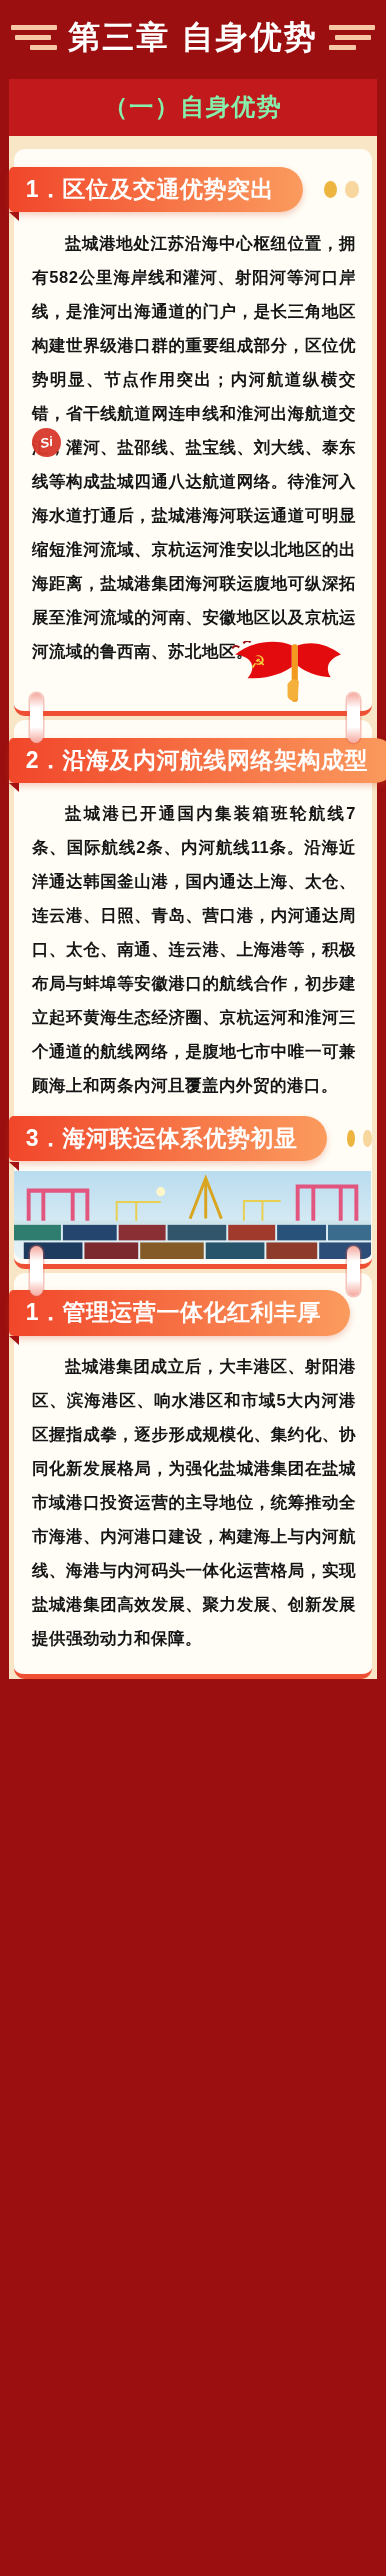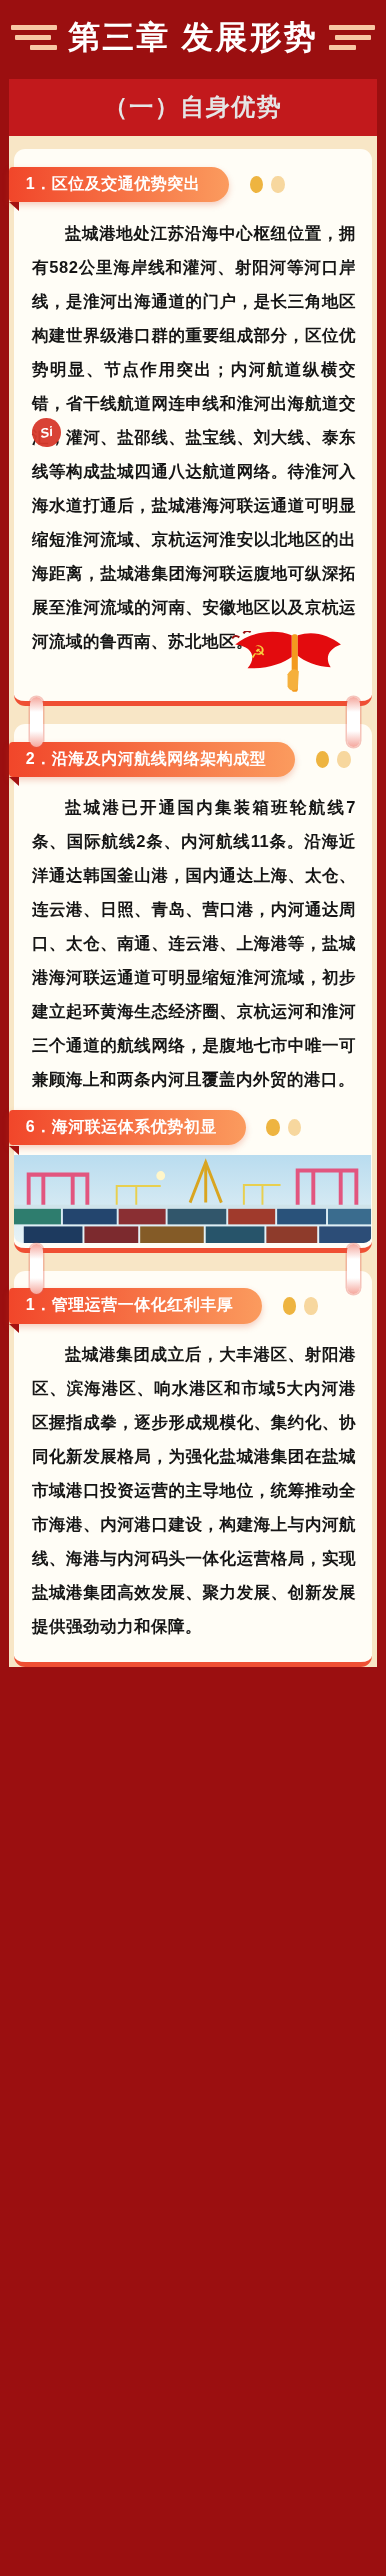--- a/index.html
+++ b/index.html
@@ -24,52 +24,52 @@
   .deco.left span:nth-child(1){width:46px;align-self:flex-end;}
   .deco.left span:nth-child(2){width:36px;align-self:flex-end;margin-right:6.2px;}
   .deco.left span:nth-child(3){width:27px;align-self:flex-end;}
   .deco.right span:nth-child(1){width:46px;align-self:flex-start;}
   .deco.right span:nth-child(2){width:36px;align-self:flex-start;margin-left:6.2px;}
   .deco.right span:nth-child(3){width:27px;align-self:flex-start;}
 
   
   .inner{margin:0 9.3px;background:#f8e6c6;}
   .band{
-    background:#c2191c;color:#e5e5e5;text-align:center;
+    background:#c2191c;color:#86efac;text-align:center;
     font-size:24px;font-weight:800;letter-spacing:1.5px;
     padding:12.4px 0;
   }
 
   
   .cardzone{padding:13.4px 0 0;}
   .card{
     position:relative;
     margin:0 5.2px;
     background:#fffdf6;
     border-radius:11.3px;
     padding:17.5px 0 5.2px;
   }
   .card.lip{border-bottom:5.2px solid #ef4f33;}
-  .card + .card{margin-top:18px;}
+  .card + .card{margin-top:4px;}
   .ring{
     position:absolute;top:-27px;width:13.4px;height:50px;
     background:linear-gradient(180deg,#f5a79d,#ffffff 30%,#ffffff 68%,#f5a79d);
     border-radius:7.2px;
     box-shadow:0 0 0 1.5px rgba(226,90,78,.35);
     z-index:5;
   }
   .ring-l{left:15.5px;}
   .ring-r{right:11.3px;}
 
   
   .pillrow{display:flex;align-items:center;margin-left:-5.2px;position:relative;}
   .pill{
     position:relative;
     background:linear-gradient(90deg,#f1462a,#fb9b5e);
-    color:#fff;font-size:16px;font-weight:800;letter-spacing:0.5px;
+    color:#fff;font-size:23px;font-weight:800;letter-spacing:0.5px;
     padding:7.2px 29px 7.2px 16.5px;
     border-radius:5.2px 24px 24px 5.2px;
     white-space:nowrap;
     box-shadow:0 3.1px 6.2px rgba(214,64,26,.25);
     text-align:center;
   }
   .pill::after{ 
     content:"";position:absolute;left:0;bottom:-9.3px;
     border-right:10.3px solid #a31110;border-bottom:9.3px solid transparent;
   }
@@ -101,21 +101,21 @@
 <body>
 
 <div class="page">
 
   <header class="chapter-head">
     <div class="deco left">
         <span></span>
         <span></span>
         <span></span>
       </div>
-    <h1>第三章 发展形势</h1>
+    <h1>第三章 自身优势</h1>
     <div class="deco right">
         <span></span>
         <span></span>
         <span></span>
       </div>
   </header>
 
   <div class="inner">
 
     <div class="band">（一）自身优势</div>
@@ -150,25 +150,25 @@
       <section class="card lip">
         <span class="ring ring-l"></span>
         <span class="ring ring-r"></span>
 
         <div class="pillrow">
           <div class="pill">2．沿海及内河航线网络架构成型</div>
           <span class="dot d1"></span>
           <span class="dot d2"></span>
         </div>
         <div class="para-wrap">
-          <p class="para">盐城港已开通国内集装箱班轮航线7条、国际航线2条、内河航线11条。沿海近洋通达韩国釜山港，国内通达上海、太仓、连云港、日照、青岛、营口港，内河通达周口、太仓、南通、连云港、上海港等，盐城港海河联运通道可明显缩短淮河流域，初步建立起环黄海生态经济圈、京杭运河和淮河三个通道的航线网络，是腹地七市中唯一可兼顾海上和两条内河且覆盖内外贸的港口。</p>
-        </div>
-
-        <div class="pillrow">
-          <div class="pill">6．海河联运体系优势初显</div>
+          <p class="para">盐城港已开通国内集装箱班轮航线7条、国际航线2条、内河航线11条。沿海近洋通达韩国釜山港，国内通达上海、太仓、连云港、日照、青岛、营口港，内河通达周口、太仓、南通、连云港、上海港等，积极布局与蚌埠等安徽港口的航线合作，初步建立起环黄海生态经济圈、京杭运河和淮河三个通道的航线网络，是腹地七市中唯一可兼顾海上和两条内河且覆盖内外贸的港口。</p>
+        </div>
+
+        <div class="pillrow">
+          <div class="pill">3．海河联运体系优势初显</div>
           <span class="dot d1"></span>
           <span class="dot d2"></span>
         </div>
 
         <svg class="photo" viewBox="0 0 730 170" preserveAspectRatio="none">
           <defs>
             <linearGradient id="sky" x1="0" y1="0" x2="0" y2="1">
               <stop offset="0" stop-color="#b9dcef"></stop>
                 <stop offset="1" stop-color="#e8f3f6"></stop>
             </linearGradient>

